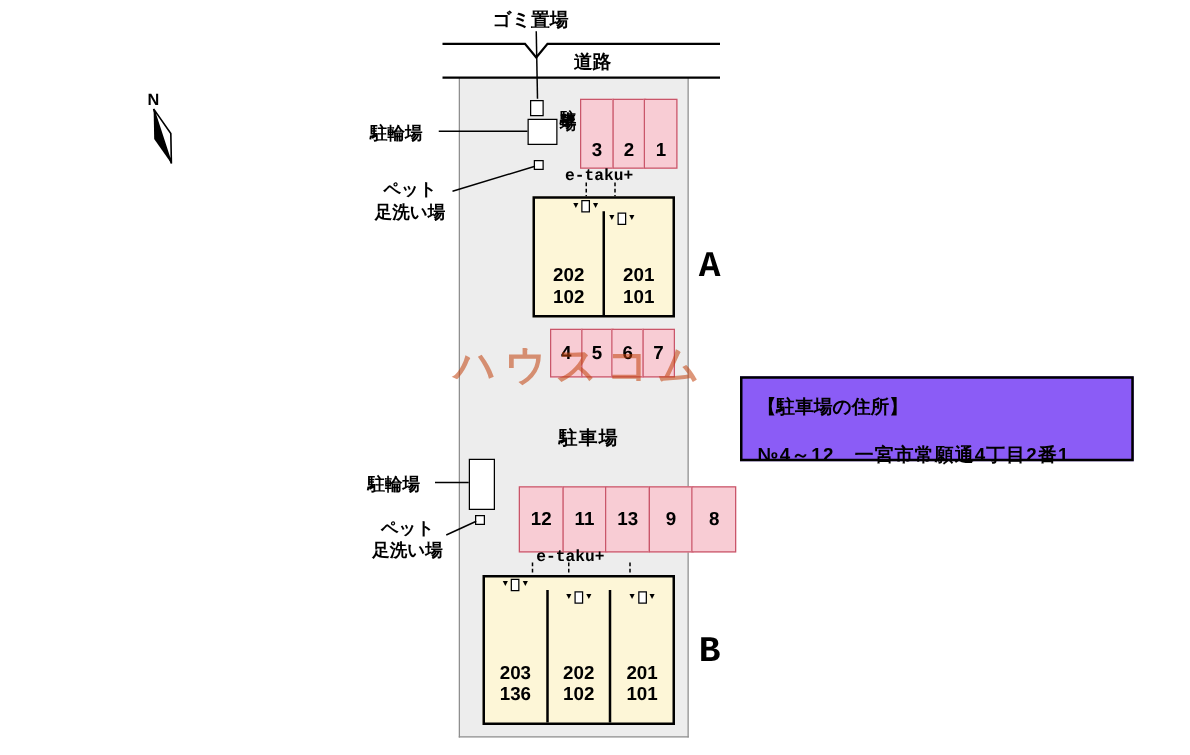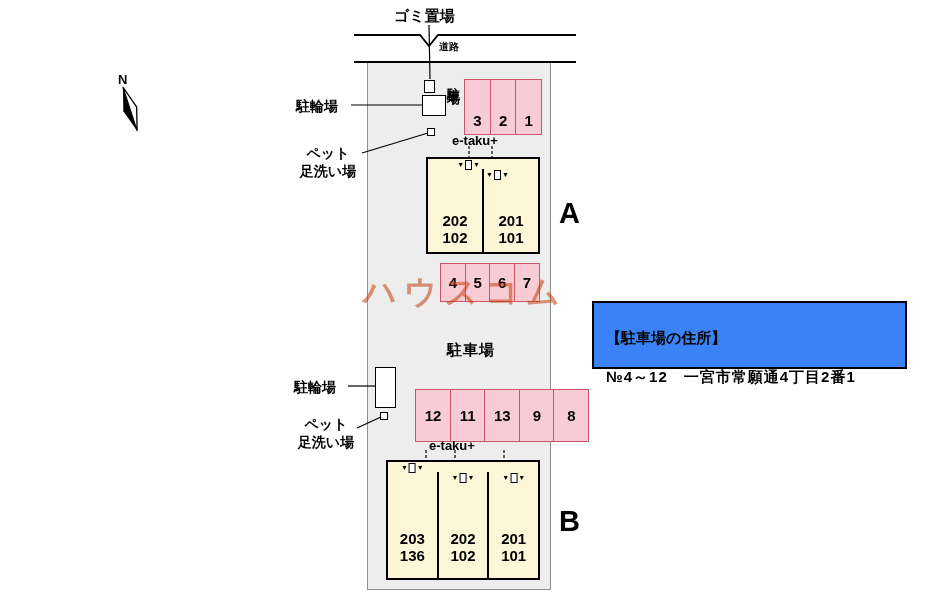--- a/index.html
+++ b/index.html
@@ -2,37 +2,37 @@
 <html style="--parking_fill: #f8ccd4; --parking_border: #c9566a; --building_fill: #fdf6d7; --plot_fill: #ededed;"><head>
 <meta charset="utf-8">
 <style>
   * { margin:0; padding:0; box-sizing:border-box; }
   body { background:#fff; }
   .canvas {
     position:relative; width:952px; height:604px; background:#fff;
     font-family:"Liberation Sans","DejaVu Sans",sans-serif; color:#000; overflow:hidden;
   }
   .abs { position:absolute; }
-  .lbl { position:absolute; font-weight:bold; white-space:nowrap; z-index:5; }
+  .lbl { position:absolute; font-weight:bold; white-space:nowrap; z-index:5;font-family:Liberation Mono, monospace; }
 
   .plot { left:367px; top:62px; width:184px; height:528px;
           background:var(--plot_fill,#ededed);
           border:1px solid #8f8f8f; border-top:none; z-index:1; }
 
   .watermark { left:363px; top:270px; font-size:33px; letter-spacing:7px;
                color:#c2410c; opacity:.55; z-index:6; pointer-events:none; }
 
   .overlay { position:absolute; inset:0; z-index:4; pointer-events:none; }
 
   .compass { position:absolute; left:108px; top:74px; width:48px; height:62px; z-index:5; }
   .compass-n { position:absolute; left:10px; top:-2px; font-size:13px; font-weight:bold; }
   .compass-needle { position:absolute; left:2px; top:8px; }
 
   .garbage-label { left:394px; top:7px; font-size:15px; }
-  .road-label { left:439px; top:40px; font-size:10px; }
+  .road-label { left:459px; top:40px; font-size:15px; }
   .parking-vert { left:444px; top:76px; font-size:13px;
                   writing-mode:vertical-rl; text-orientation:upright; letter-spacing:3px; }
   .bicycle-label-top { left:296px; top:98px; font-size:14px; }
   .pet-label-top { left:288px; top:144px; width:80px; text-align:center; font-size:14px; line-height:18px; }
   .bicycle-label-bottom { left:294px; top:379px; font-size:14px; }
   .pet-label-bottom { left:286px; top:415px; width:80px; text-align:center; font-size:14px; line-height:18px; }
   .parking-main-label { left:447px; top:341px; font-size:15px; letter-spacing:1px; }
   .etaku-a { left:452px; top:133px; font-size:13px; }
   .etaku-b { left:429px; top:438px; font-size:13px; }
   .bldg-label { font-size:29px; }
@@ -68,21 +68,21 @@
   .building-a .unit-nums { bottom:6px; }
   .building-b .unit-nums { bottom:14px; }
   .entry { position:absolute; top:1px; left:50%; transform:translateX(-50%);
            display:flex; align-items:center; gap:1px; }
   .entry.right { left:auto; right:2px; transform:none; }
   .entry.left { left:2px; transform:none; }
   .entry .tri { font-size:7px; line-height:8px; }
   .entry .meterbox { width:7px; height:10px; border:1px solid #000; background:#fff; }
 
   .address-box { position:absolute; left:592px; top:301px; width:315px; height:68px;
-                 border:2px solid #000; background:#3b82f6; padding:26px 12px; z-index:5; }
+                 border:2px solid #000; background:#8b5cf6; padding:13px 12px; z-index:5; }
   .address-title { font-size:15px; font-weight:bold; }
   .address-line { font-size:15px; font-weight:bold; margin-top:20px; letter-spacing:1px; }
 </style>
 </head>
 <body>
 
 <div class="canvas">
 
   <div class="abs plot"></div>
 

